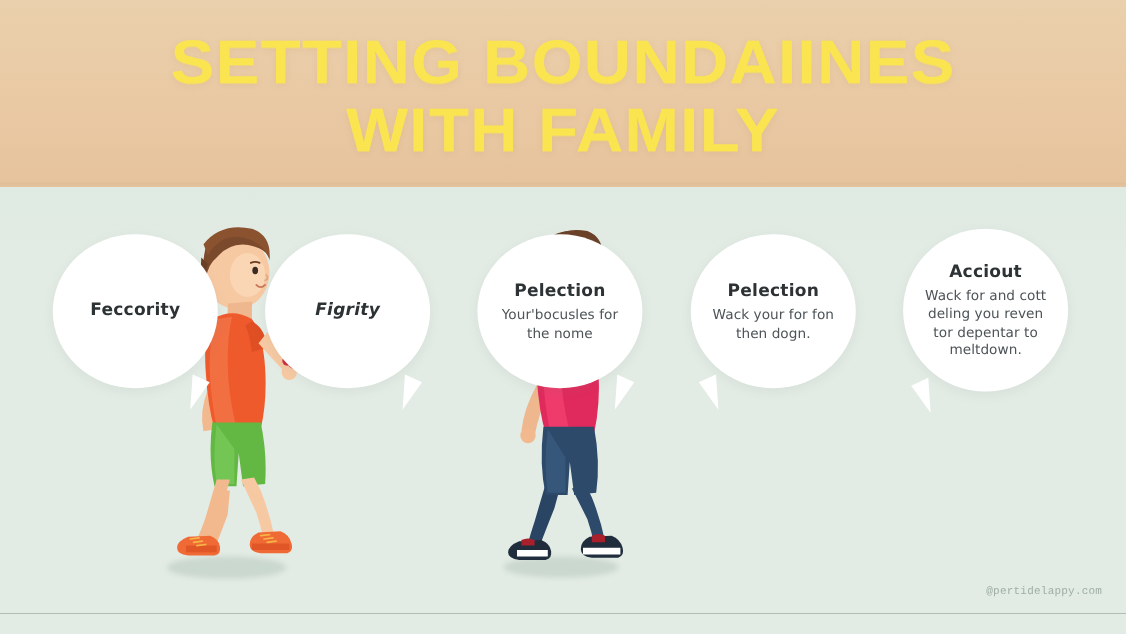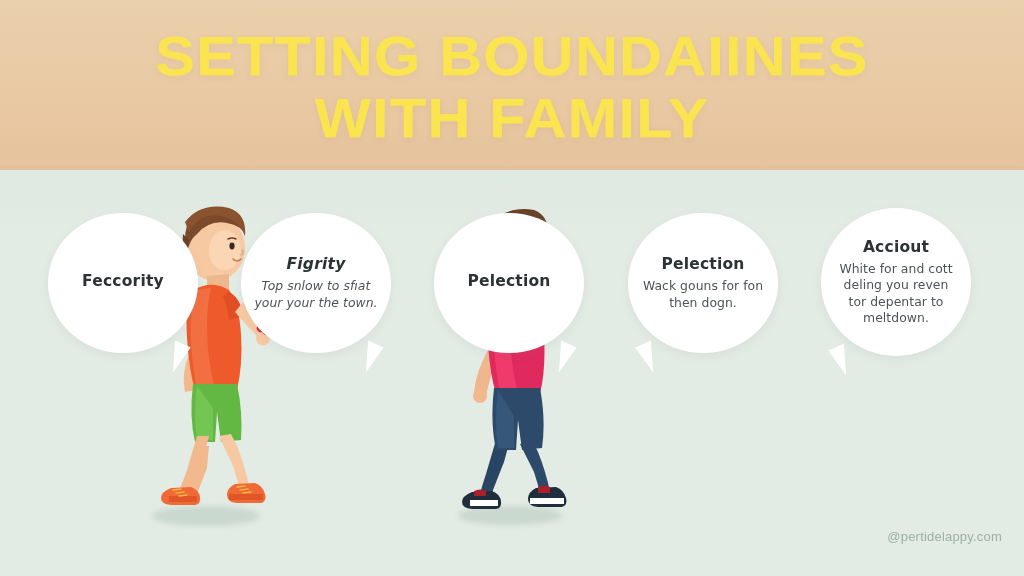--- a/index.html
+++ b/index.html
@@ -96,22 +96,22 @@
   .shadow{
     position:absolute;border-radius:50%;
     background:rgba(150,172,158,.30);
     filter:blur(2.5px);
     z-index:0;
   }
 
   
   .watermark{
     position:absolute;right:22px;bottom:14px;
-    font-family:Liberation Sans, sans-serif;
-    font-size:13px;
+    font-family:Liberation Mono, monospace;
+    font-size:10px;
     color:#9fb0a5;
     letter-spacing:.2px;
     z-index:5;
   }
 </style>
 </head>
 <body>
 
 <div id="canvas">
 
@@ -237,38 +237,38 @@
       </svg>
     </div>
 
     <div class="bubble" style="left:48px;top:43px;">
       <div class="b-title">Feccority</div>
       <span class="tail tail-right"></span>
     </div>
 
     <div class="bubble" style="left:241px;top:43px;font-style:italic;">
       <div class="b-title">Figrity</div>
-      <div class="b-body">Top snlow to sfıat your your the town.</div>
       <span class="tail tail-right"></span>
     </div>
 
     <div class="bubble" style="left:434px;top:43px;">
       <div class="b-title">Pelection</div>
+      <div class="b-body">Your'bocusles for the nome</div>
       <span class="tail tail-right"></span>
     </div>
 
     <div class="bubble" style="left:628px;top:43px;">
       <div class="b-title">Pelection</div>
-      <div class="b-body">Wack gouns for fon then dogn.</div>
+      <div class="b-body">Wack your for fon then dogn.</div>
       <span class="tail tail-left"></span>
     </div>
 
     <div class="bubble" style="left:821px;top:38px;height:148px;">
       <div class="b-title">Acciout</div>
-      <div class="b-body">White for and cott deling you reven tor depentar to meltdown.</div>
+      <div class="b-body">Wack for and cott deling you reven tor depentar to meltdown.</div>
       <span class="tail tail-left"></span>
     </div>
 
   </div>
 
   <div class="watermark">@pertidelappy.com</div>
 
 </div>
 
 </body></html>

